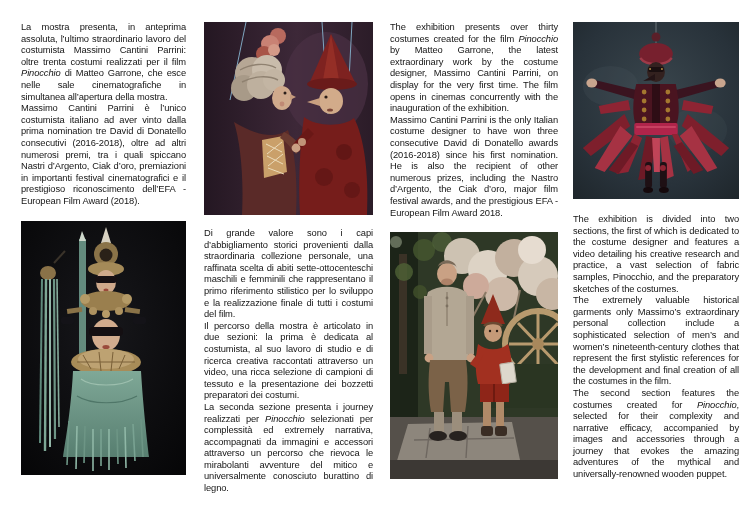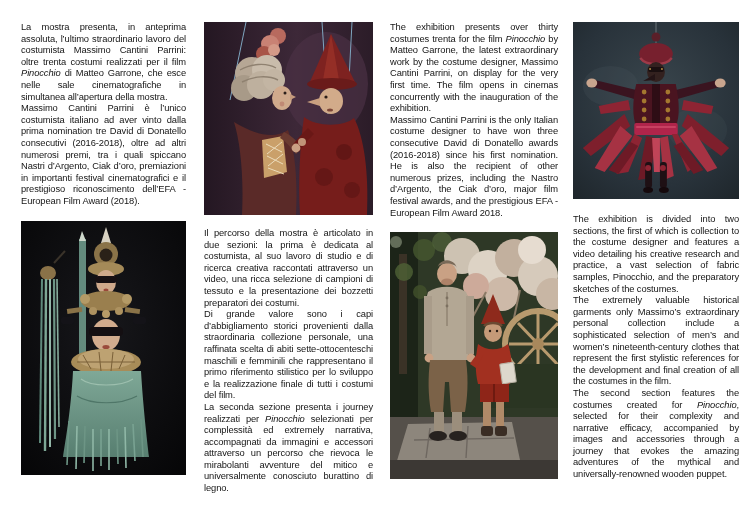--- a/index.html
+++ b/index.html
@@ -172,29 +172,29 @@
           <circle cx="140" cy="130" r="8" fill="#5e1514" opacity="0.8"></circle>
           <circle cx="120" cy="155" r="9" fill="#5e1514" opacity="0.7"></circle>
           <circle cx="148" cy="168" r="8" fill="#5e1514" opacity="0.7"></circle>
           <path d="M104,106 C98,112 92,118 88,124 L95,130 C100,122 106,116 110,112 Z" fill="#6a1816"></path>
           <circle cx="92" cy="126" r="4.4" fill="#caa184"></circle>
           <circle cx="98" cy="120" r="4" fill="#c09478"></circle>
         </g>
       </svg>
     </figure>
     <div class="text-block">
+      <p><span>Di grande valore sono i capi d’abbigliamento storici provenienti dalla straordinaria collezione personale, una raffinata scelta di abiti sette-ottocenteschi maschili e femminili che rappresentano il primo riferimento stilistico per lo sviluppo e la realizzazione finale di tutti i costumi del film.</span></p>
       <p><span>Il percorso della mostra è articolato in due sezioni: la prima è dedicata al costumista, al suo lavoro di studio e di ricerca creativa raccontati attraverso un video, una ricca selezione di campioni di tessuto e la presentazione dei bozzetti preparatori dei costumi.</span></p>
-      <p><span>Di grande valore sono i capi d’abbigliamento storici provenienti dalla straordinaria collezione personale, una raffinata scelta di abiti sette-ottocenteschi maschili e femminili che rappresentano il primo riferimento stilistico per lo sviluppo e la realizzazione finale di tutti i costumi del film.</span></p>
       <p><span>La seconda sezione presenta i journey realizzati per </span><i>Pinocchio</i><span> selezionati per complessità ed extremely narrativa, accompagnati da immagini e accessori attraverso un percorso che rievoca le mirabolanti avventure del mitico e universalmente conosciuto burattino di legno.</span></p>
     </div>
   </section>
 
   <section class="col" id="col3" lang="en">
     <div class="text-block">
-      <p><span>The exhibition presents over thirty costumes trenta for the film </span><i>Pinocchio</i><span> by Matteo Garrone, the latest extraordinary work by the costume designer, Massimo Cantini Parrini, on display for the very first time. The film opens in cinemas concurrently with the inauguration of the exhibition.</span></p>
+      <p><span>The exhibition presents over thirty costumes created for the film </span><i>Pinocchio</i><span> by Matteo Garrone, the latest extraordinary work by the costume designer, Massimo Cantini Parrini, on display for the very first time. The film opens in cinemas concurrently with the inauguration of the exhibition.</span></p>
       <p><span>Massimo Cantini Parrini is the only Italian costume designer to have won three consecutive David di Donatello awards (2016-2018) since his first nomination. He is also the recipient of other numerous prizes, including the Nastro d’Argento, the Ciak d’oro, major film festival awards, and the prestigious EFA - European Film Award 2018.</span></p>
     </div>
     <figure class="photo">
       <svg viewBox="0 0 168 247" preserveAspectRatio="none">
         <rect width="168" height="247" fill="#2e3826"></rect>
         <g>
           <rect x="0" y="0" width="28" height="190" fill="#1c2418"></rect>
           <rect x="9" y="22" width="8" height="120" fill="#3a3226"></rect>
           <circle cx="14" cy="40" r="9" fill="#4f6136" opacity="0.8"></circle>
           <circle cx="34" cy="18" r="11" fill="#46582f" opacity="0.8"></circle>
@@ -335,19 +335,19 @@
           <rect x="73" y="140" width="7" height="26" rx="3" fill="#1e1014"></rect>
           <rect x="88" y="140" width="7" height="26" rx="3" fill="#1e1014"></rect>
           <circle cx="76" cy="146" r="3" fill="#8e2433"></circle>
             <circle cx="91" cy="146" r="3" fill="#8e2433"></circle>
           <ellipse cx="76" cy="168" rx="5" ry="3" fill="#15090c"></ellipse>
           <ellipse cx="92" cy="168" rx="5" ry="3" fill="#15090c"></ellipse>
         </g>
       </svg>
     </figure>
     <div class="text-block">
-      <p><span>The exhibition is divided into two sections, the first of which is collection to the costume designer and features a video detailing his creative research and practice, a vast selection of fabric samples, Pinocchio, and the preparatory sketches of the costumes.</span></p>
+      <p><span>The exhibition is divided into two sections, the first of which is dedicated to the costume designer and features a video detailing his creative research and practice, a vast selection of fabric samples, Pinocchio, and the preparatory sketches of the costumes.</span></p>
       <p><span>The extremely valuable historical garments only Massimo’s extraordinary personal collection include a sophisticated selection of men’s and women’s nineteenth-century clothes that represent the first stylistic references for the development and final creation of all the costumes in the film.</span></p>
       <p><span>The second section features the costumes created for </span><i>Pinocchio</i><span>, selected for their complexity and narrative efficacy, accompanied by images and accessories through a journey that evokes the amazing adventures of the mythical and universally-renowned wooden puppet.</span></p>
     </div>
   </section>
 
 </main>
 
 </body></html>

